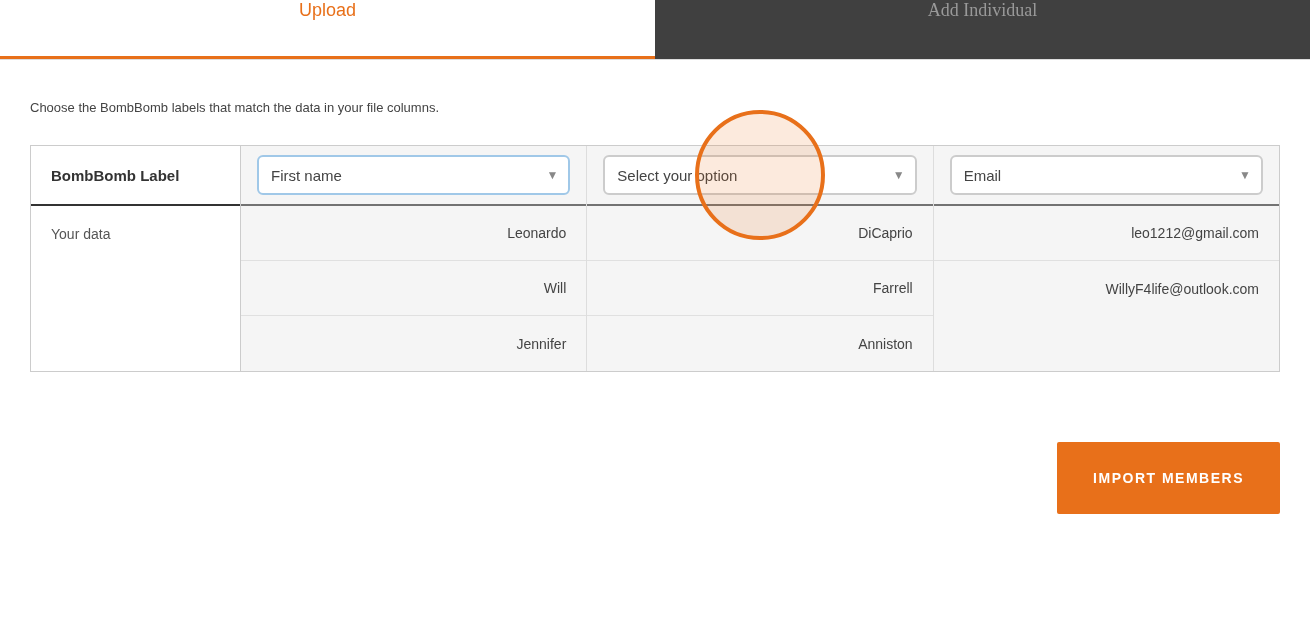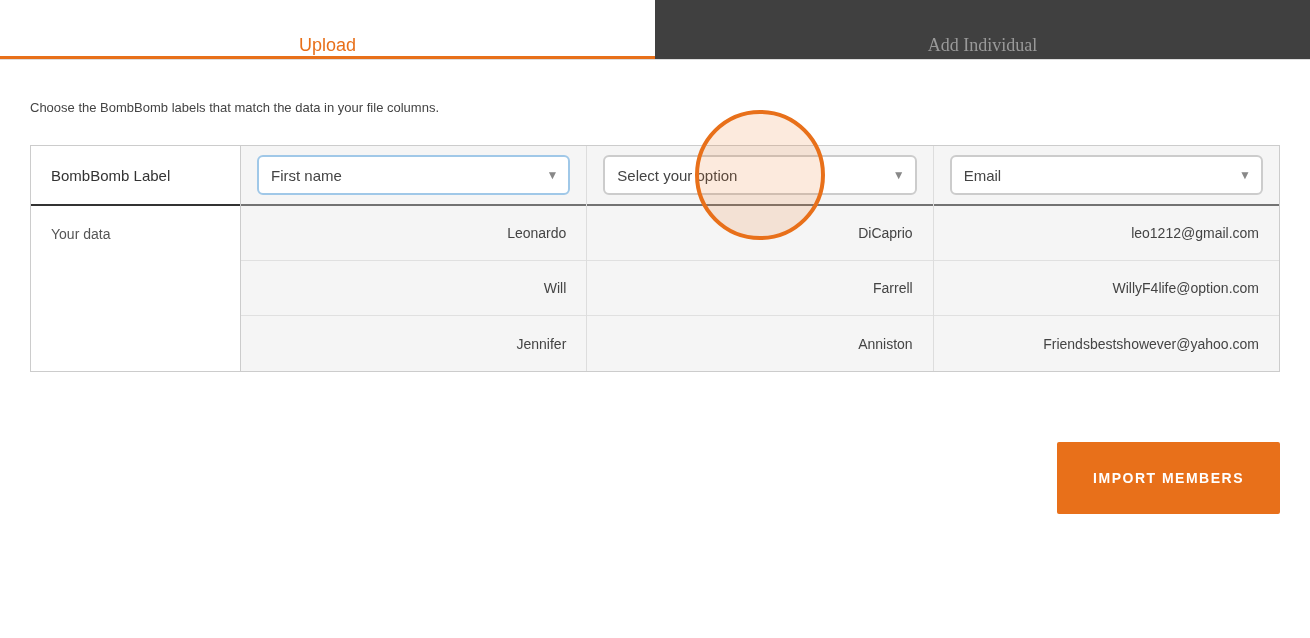--- a/index.html
+++ b/index.html
@@ -13,21 +13,21 @@
 
     
     .tab-bar {
       display: flex;
       border-bottom: 1px solid #ddd;
       height: 60px;
     }
     .tab {
       flex: 1;
       display: flex;
-      align-items: flex-end;
+      align-items: flex-start;
       justify-content: center;
       font-size: 18px;
       cursor: pointer;
       border-bottom: 3px solid transparent;
     }
     .tab.active {
       color: #e8701a;
       border-bottom: 3px solid #e8701a;
     }
     .tab.inactive {
@@ -61,21 +61,21 @@
       border-right: 1px solid #ccc;
     }
 
     .label-col-header {
       height: 60px;
       display: flex;
       align-items: center;
       padding: 0 20px;
       border-bottom: 2px solid #333;
       font-size: 15px;
-      font-weight: 400;
+      font-weight: 700;
       color: #333;
     }
 
     .label-col-data {
       height: 55px;
       display: flex;
       align-items: center;
       padding: 0 20px;
       font-size: 14px;
       color: #555;
@@ -273,24 +273,21 @@
             <option>Phone</option>
             <option>Select your option</option>
           </select>
           <span class="dropdown-arrow">▼</span>
         </div>
       </div>
       <div class="data-cell">
         <span>leo1212@gmail.com</span>
       </div>
       <div class="data-cell">
-        <span>WillyF4life@option.com</span>
-      </div>
-      <div class="data-cell">
-        <span>Friendsbestshowever@yahoo.com</span>
+        <span>WillyF4life@outlook.com</span>
       </div>
     </div>
 
   </div>
 </div>
 
 <div class="import-btn-row">
   <button class="import-btn">IMPORT MEMBERS</button>
 </div>
 

